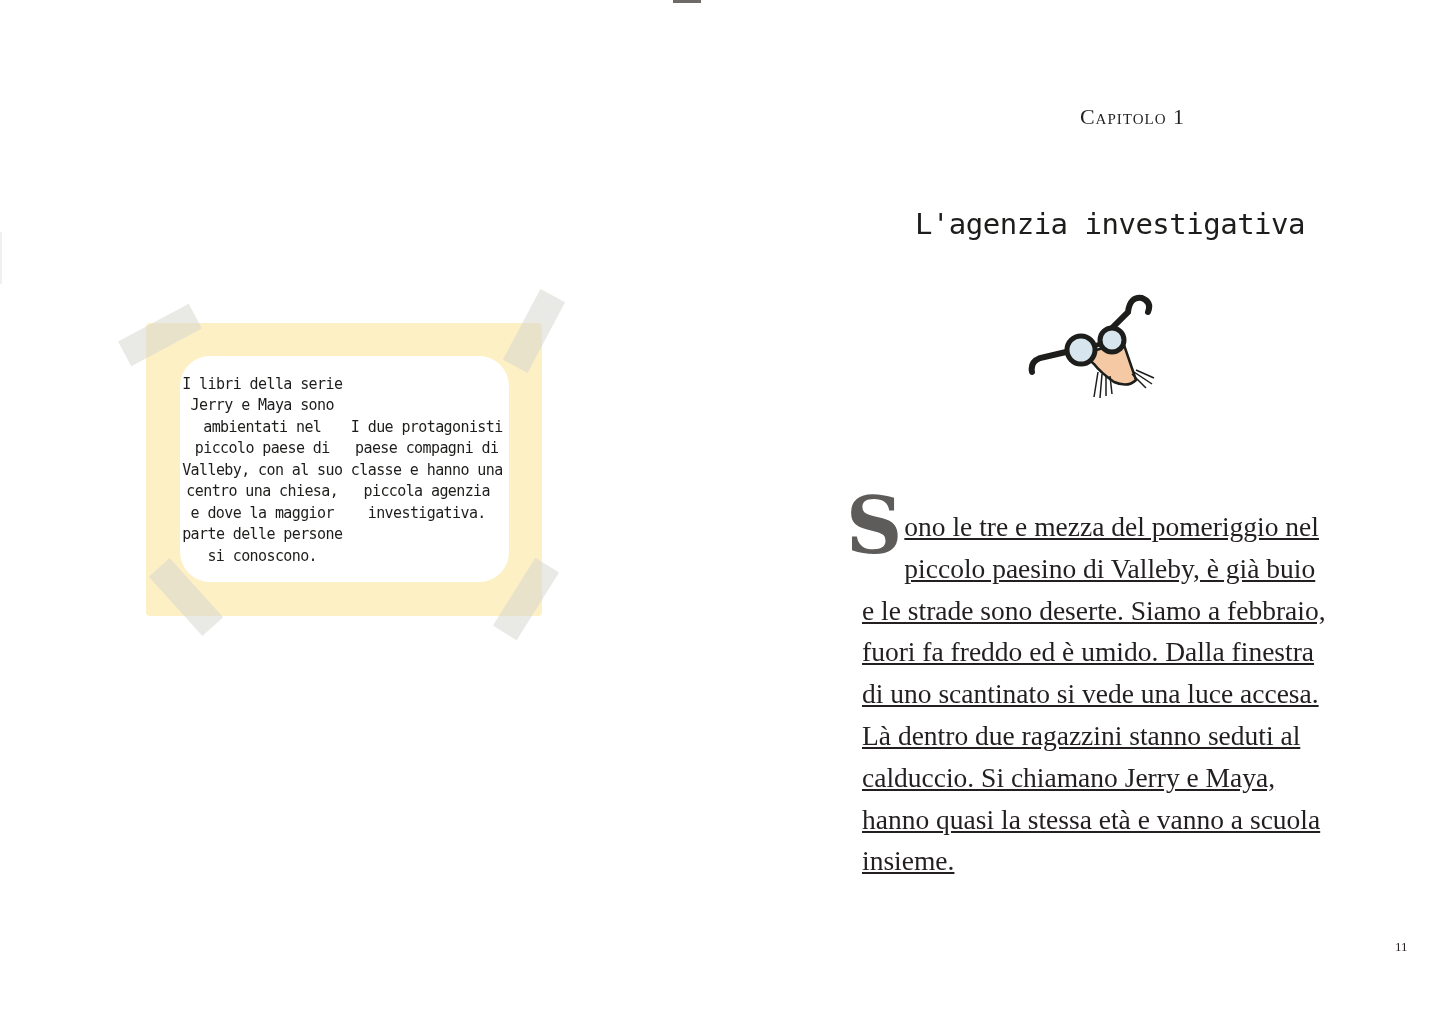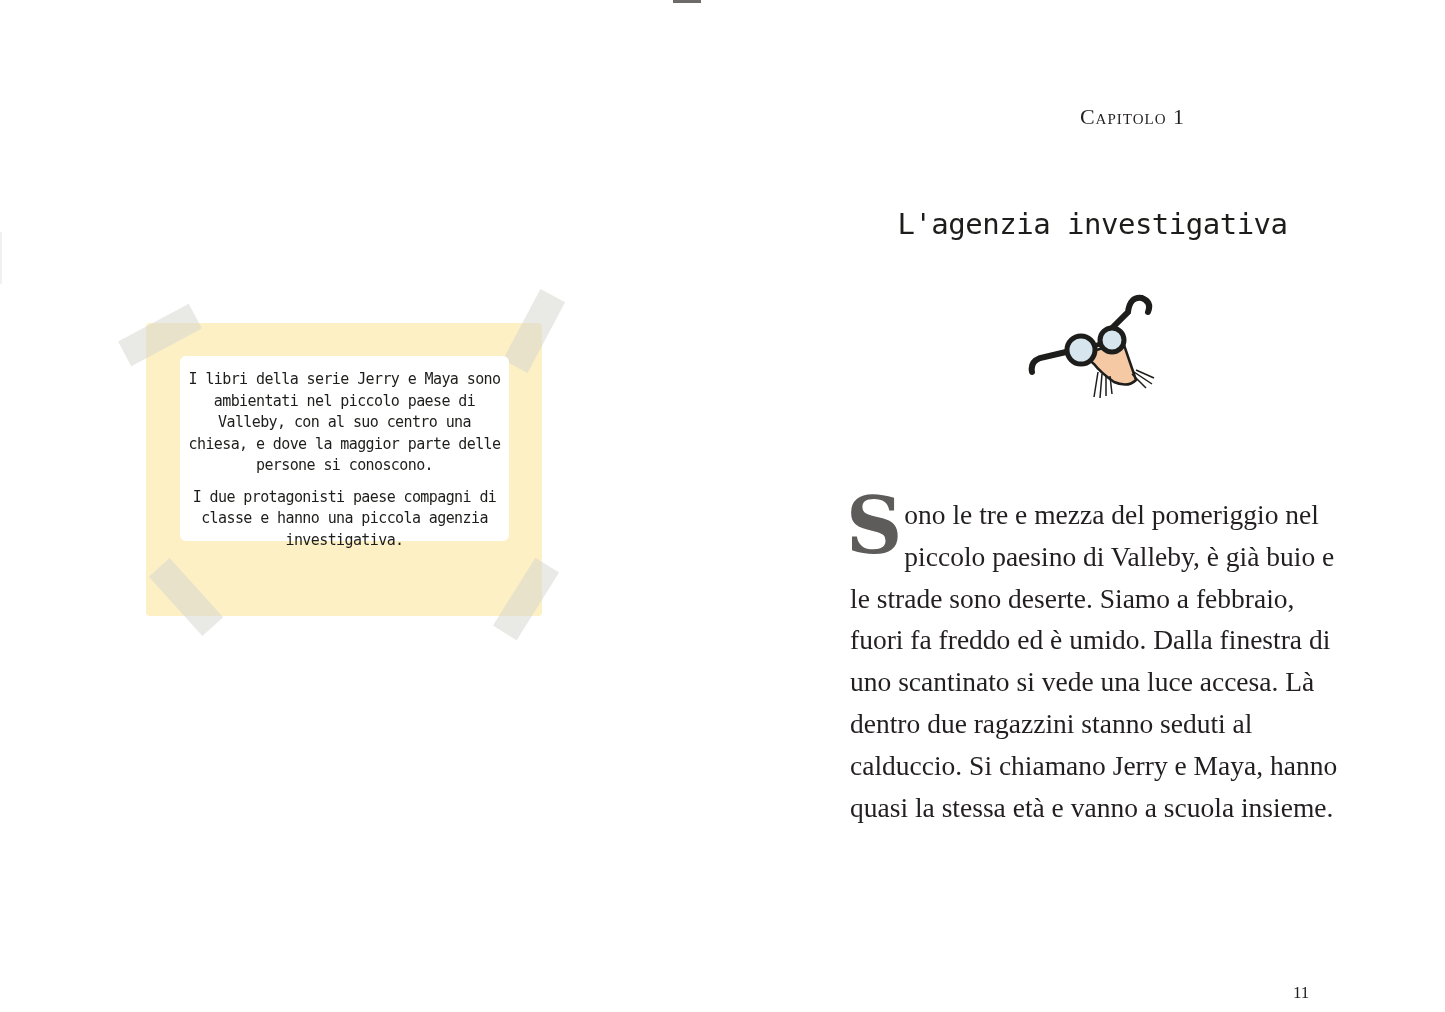--- a/index.html
+++ b/index.html
@@ -2,37 +2,37 @@
 <html><head>
 <meta charset="utf-8">
 <style>
   html, body { margin:0; padding:0; background:#ffffff; }
   body { width:1445px; height:1012px; position:relative; overflow:hidden; font-family:"Liberation Serif", serif; color:#231f20; }
   .top-mark { position:absolute; left:673px; top:0; width:28px; height:3px; background:#6e6a68; }
   .left-edge { position:absolute; left:0; top:232px; width:2px; height:52px; background:#f0f0f0; }
 
   .note { position:absolute; left:146px; top:323px; width:396px; height:293px; }
   .note-frame { position:absolute; inset:0; background:#fdf0c4; border-radius:4px; }
-  .note-inner { position:absolute; left:34px; top:33px; width:329px; height:185px; background:#ffffff; border-radius:6px;
-                display:flex; flex-direction:column; align-items:center; justify-content:flex-start; padding-top:13px; box-sizing:border-box; }
+  .note-inner { position:absolute; left:34px; top:33px; width:329px; height:226px; background:#ffffff; border-radius:30px;
+                display:flex; flex-direction:row; align-items:center; justify-content:flex-start; padding-top:13px; box-sizing:border-box; }
   .note-para { font-family:"DejaVu Sans Mono", monospace; font-size:15px; line-height:21.5px; text-align:center; margin:0 0 10px 0; color:#1d1d1b; letter-spacing:-0.6px; }
   .tape { position:absolute; background:rgba(215,215,210,0.55); width:80px; height:28px; }
   .tape.tl { left:-26px; top:-2px; transform:rotate(-28deg); }
   .tape.tr { left:348px; top:-6px; transform:rotate(-62deg); }
   .tape.bl { left:0px; top:260px; transform:rotate(48deg); }
   .tape.br { left:340px; top:262px; transform:rotate(-58deg); }
 
   .chapter-label { position:absolute; left:1000px; top:104px; width:185px; text-align:right; font-size:22px; letter-spacing:1px; font-variant:small-caps; }
-  .chapter-title { position:absolute; left:880px; top:207px; width:425px; text-align:center; font-family:"DejaVu Sans Mono", monospace; font-size:29px; letter-spacing:-0.5px; color:#1d1d1b; }
+  .chapter-title { position:absolute; left:880px; top:207px; width:425px; text-align:right; font-family:"DejaVu Sans Mono", monospace; font-size:29px; letter-spacing:-0.5px; color:#1d1d1b; }
   .glasses { position:absolute; left:1028px; top:292px; width:130px; height:110px; }
 
   .body-text { position:absolute; left:846px; top:490px; width:500px; font-size:27.5px; line-height:41.8px; color:#231f20; }
   .drop-cap { float:left; font-family:"DejaVu Serif", serif; font-size:78px; line-height:60px; color:#5e5c5b; margin:6px 2px 0 0; font-weight:bold; }
-  .body-text p { margin:4px; }
-  .page-number { position:absolute; left:1293px; top:939px; font-size:17px;margin-top:44px; }
+  .body-text p { margin:16px;text-decoration:underline; }
+  .page-number { position:absolute; left:1395px; top:939px; font-size:13px; }
 </style>
 </head>
 <body>
 
 <div class="top-mark"></div>
 <div class="left-edge"></div>
 
 <div class="note">
   <div class="note-frame"></div>
   <div class="tape tl"></div>

